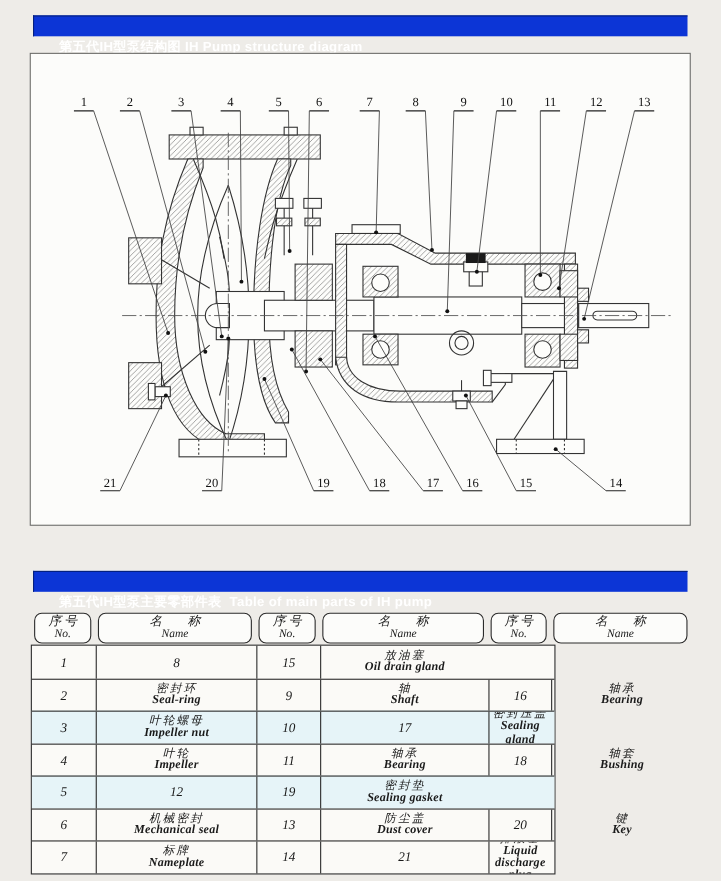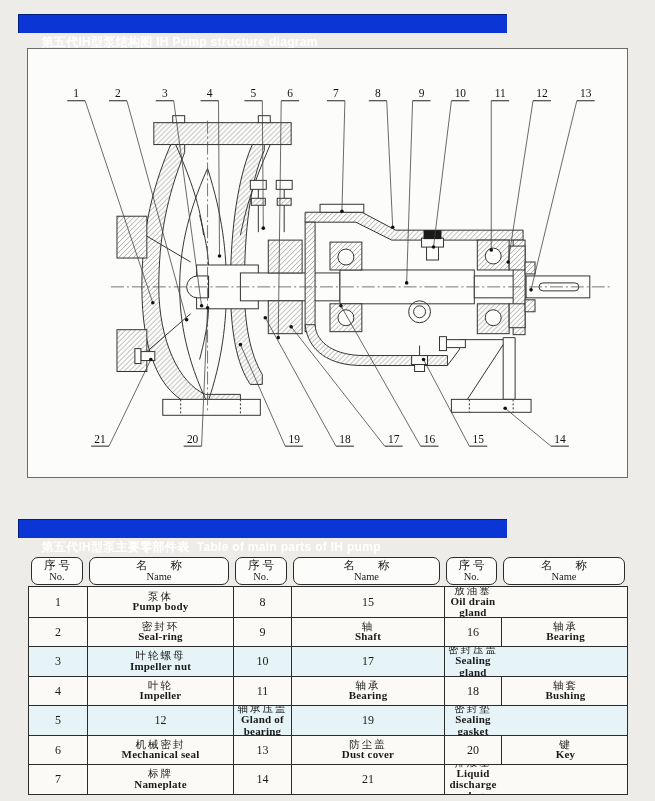--- a/index.html
+++ b/index.html
@@ -8,21 +8,21 @@
     font-family:"Liberation Sans", sans-serif;
     background:#eeece8;
     position:relative;
     overflow:hidden;
     color:#1a1a1a;
   }
   .page { position:absolute; inset:0; }
 
   
   .bar {
-    position:absolute; left:18px; width:489px; height:19px;
+    position:absolute; left:30px; width:595px; height:19px;
     background:#0c35d6;
     border-top:1px solid #04207f;
     border-left:1px solid #04207f;
     color:#ffffff;
     font-size:12px; font-weight:700;
     line-height:18px;
     padding-left:8px;
     letter-spacing:.3px;
     white-space:pre;
   }
@@ -36,21 +36,21 @@
     border:1px solid #6b6b68;
   }
   .diagram-box svg { display:block; width:100%; height:100%; }
 
   .callout-num { font-family:"Liberation Serif", serif; font-size:11.5px; fill:#111; }
   .callout-ul { stroke:#222; stroke-width:1; }
   .leader { stroke:#444; stroke-width:.8; }
   .dot { fill:#111; }
 
   
-  .parts-table { position:absolute; left:28px; top:556px; width:600px; }
+  .parts-table { position:absolute; left:28px; top:556px; width:477px;font-style:italic; }
   .tgrid { display:grid; grid-template-columns:58px 146px 58px 153px 57px 128px; }
   .thead { height:30px; align-items:stretch; }
   .hdr-box {
     border:1.5px solid #2b2b2b; border-radius:7px;
     margin:1px 3px; padding-top:1px;
     display:flex; flex-direction:column; align-items:center; justify-content:center;
     background:#fcfcfa;
     line-height:1.02;
   }
   .hdr-zh { font-family:"Liberation Serif", serif; font-size:11.5px; white-space:pre; }
@@ -358,24 +358,20 @@
           <div class="hdr-en">No.</div>
         </div>
         <div class="hdr-box">
           <div class="hdr-zh">名　　称</div>
           <div class="hdr-en">Name</div>
         </div>
       </div>
     <div class="tbody" id="tbody">
         <div class="tgrid trow">
           <div class="cell no-cell">1</div>
-          <div class="cell">
-            <div class="name-zh">泵体</div>
-            <div class="name-en">Pump body</div>
-          </div>
           <div class="cell no-cell">8</div>
           <div class="cell no-cell">15</div>
           <div class="cell">
             <div class="name-zh">放油塞</div>
             <div class="name-en">Oil drain gland</div>
           </div>
         </div>
         <div class="tgrid trow">
           <div class="cell no-cell">2</div>
           <div class="cell">
@@ -419,24 +415,20 @@
           </div>
           <div class="cell no-cell">18</div>
           <div class="cell">
             <div class="name-zh">轴套</div>
             <div class="name-en">Bushing</div>
           </div>
         </div>
         <div class="tgrid trow hl">
           <div class="cell no-cell">5</div>
           <div class="cell no-cell">12</div>
-          <div class="cell">
-            <div class="name-zh">轴承压盖</div>
-            <div class="name-en">Gland of bearing</div>
-          </div>
           <div class="cell no-cell">19</div>
           <div class="cell">
             <div class="name-zh">密封垫</div>
             <div class="name-en">Sealing gasket</div>
           </div>
         </div>
         <div class="tgrid trow">
           <div class="cell no-cell">6</div>
           <div class="cell">
             <div class="name-zh">机械密封</div>

